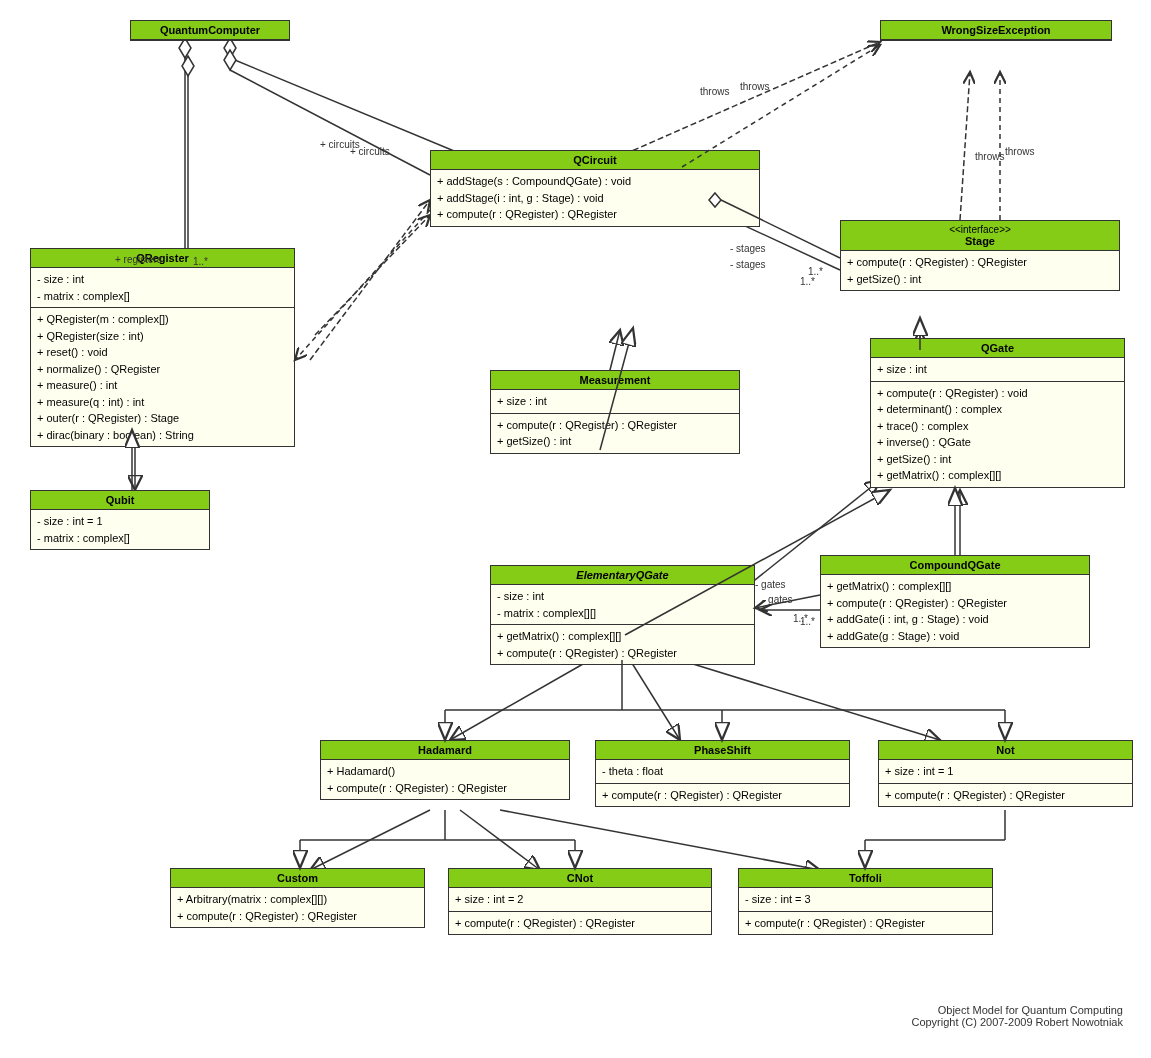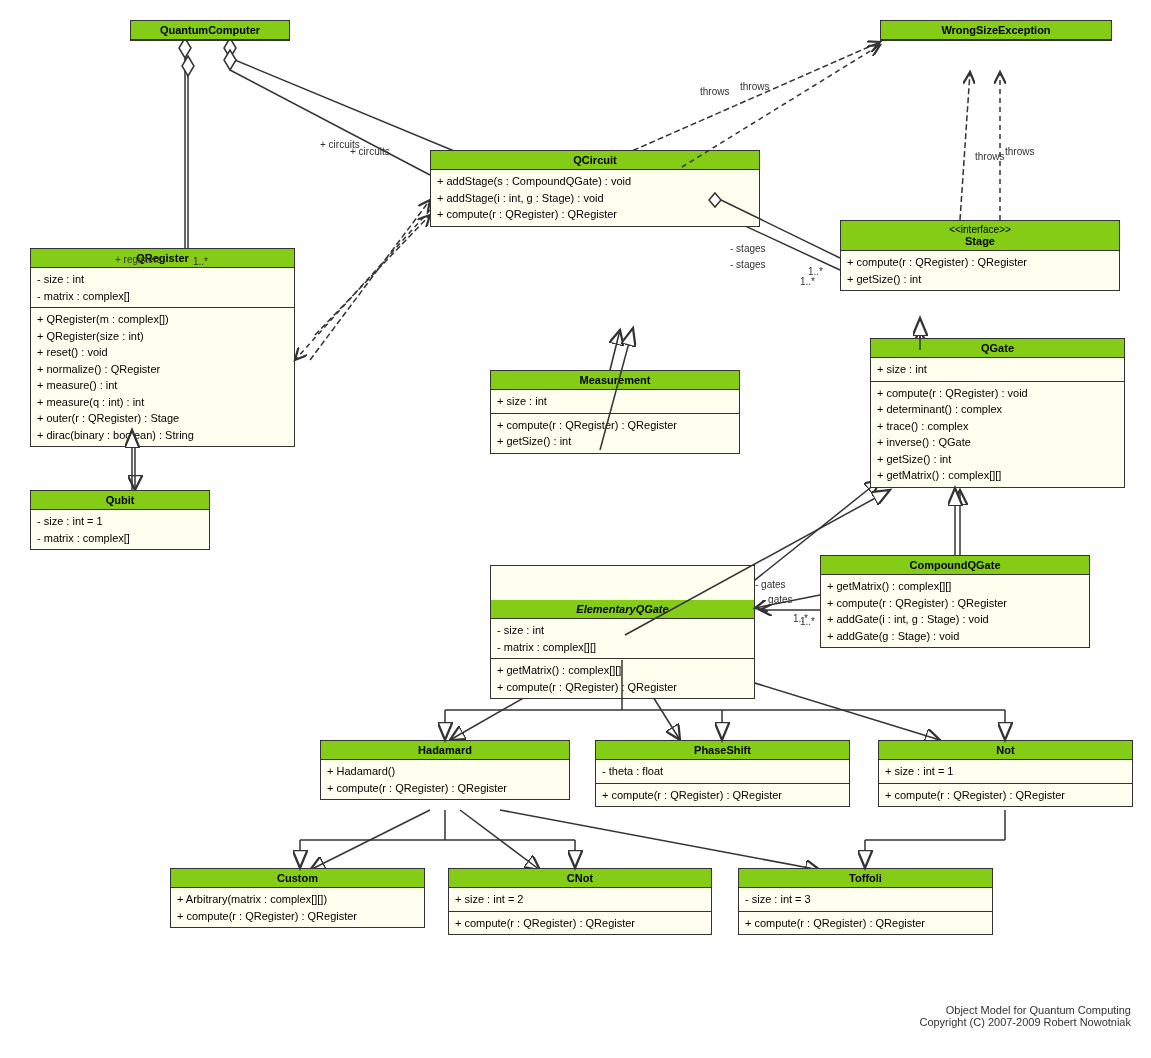--- a/index.html
+++ b/index.html
@@ -25,21 +25,20 @@
     .uml-box-title {
       background: #84cc16;
       border-bottom: 1.5px solid #333;
       padding: 3px 6px;
       text-align: center;
       font-weight: bold;
       font-size: 11px;
     }
     .uml-box-title.italic {
       font-style: italic;
-      margin-top: 34px;
     }
     .uml-box-section {
       padding: 3px 6px;
       border-bottom: 1.5px solid #333;
       white-space: nowrap;
     }
     .uml-box-section:last-child {
       border-bottom: none;
     }
     .uml-box-section p {
@@ -376,18 +375,18 @@
     <line x1="300" y1="840" x2="575" y2="840" stroke="#333" stroke-width="1.5"></line>
     <line x1="300" y1="840" x2="300" y2="868" stroke="#333" stroke-width="1.5" marker-end="url(#open-triangle)"></line>
     <line x1="575" y1="840" x2="575" y2="868" stroke="#333" stroke-width="1.5" marker-end="url(#open-triangle)"></line>
 
     <line x1="1005" y1="810" x2="1005" y2="840" stroke="#333" stroke-width="1.5"></line>
     <line x1="865" y1="840" x2="1005" y2="840" stroke="#333" stroke-width="1.5"></line>
     <line x1="865" y1="840" x2="865" y2="868" stroke="#333" stroke-width="1.5" marker-end="url(#open-triangle)"></line>
 
   </svg>
 
-  <div class="caption" style="right:20px; bottom:30px;">
+  <div class="caption" style="right:28px; bottom:30px;">
     <div>Object Model for Quantum Computing</div>
     <div>Copyright (C) 2007-2009  Robert Nowotniak</div>
   </div>
 
 </div>
 
 </body></html>

